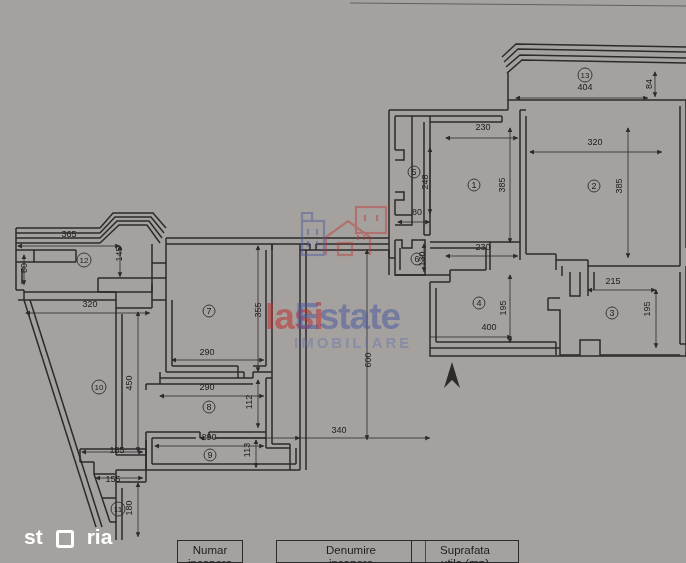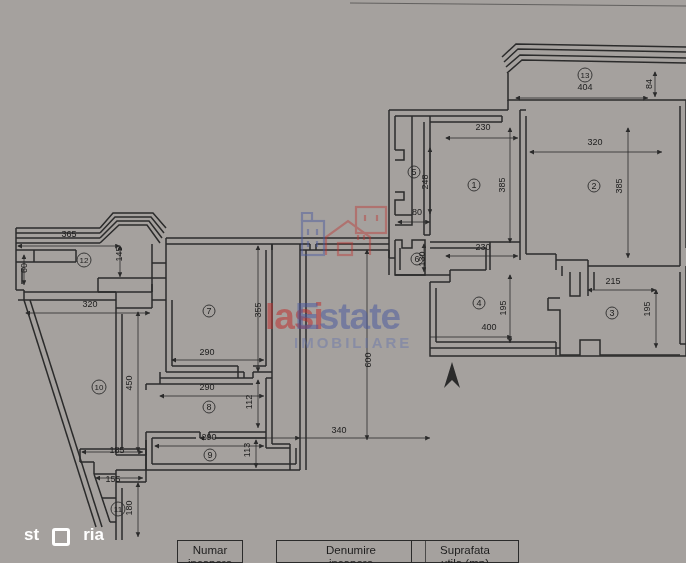--- a/index.html
+++ b/index.html
@@ -34,21 +34,21 @@
     font-size:15px;
     letter-spacing:3px;
     color:rgba(96,112,175,.42);
   }
   #wm-logo{
     position:absolute;left:296px;top:203px;width:96px;height:70px;
     pointer-events:none;
   }
   #storia{
     position:absolute;left:24px;top:525px;
-    color:#ffffff;font-size:17px;font-weight:bold;
+    color:#ffffff;font-size:21px;font-weight:bold;
     letter-spacing:0px;
     display:flex;align-items:center;gap:12px;
   }
   #storia .sq{
     display:inline-block;width:12px;height:12px;
     border:3px solid #fff;border-radius:3px;
     margin:0 1px;
     position:relative;top:2px;
   }
   .tbl{

